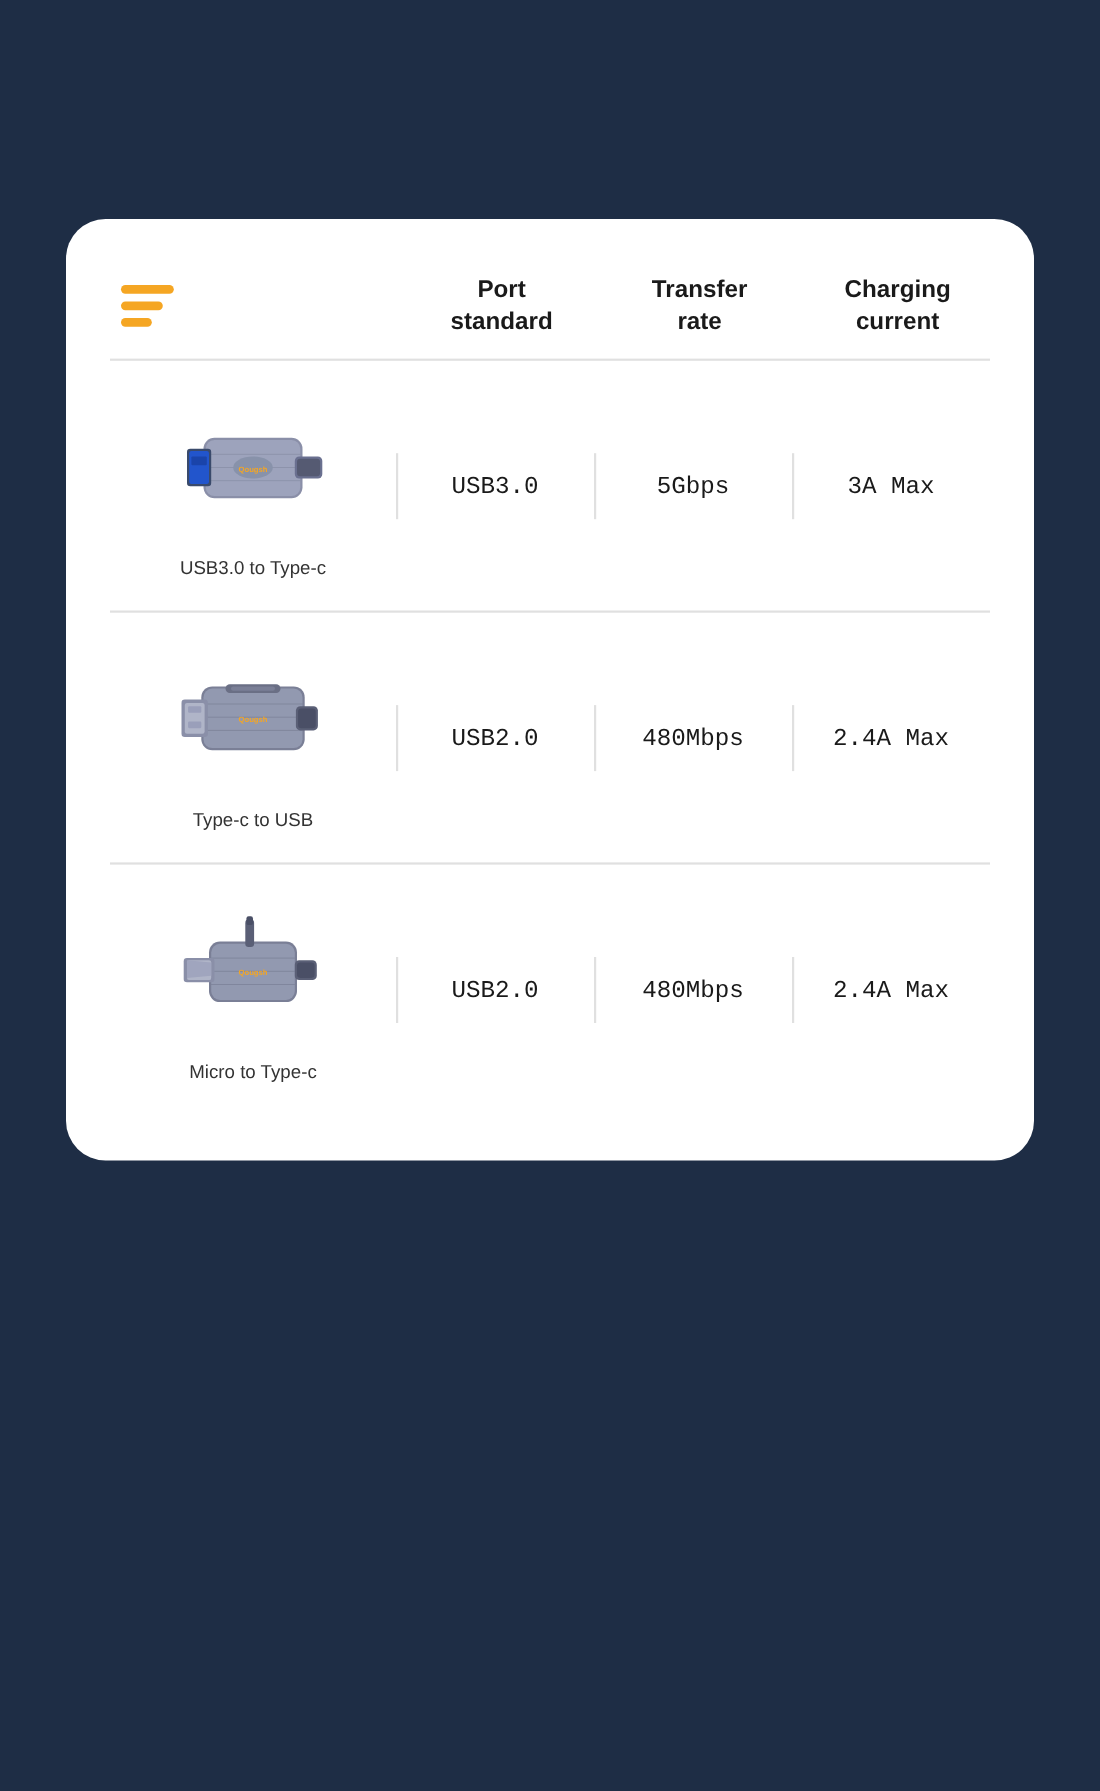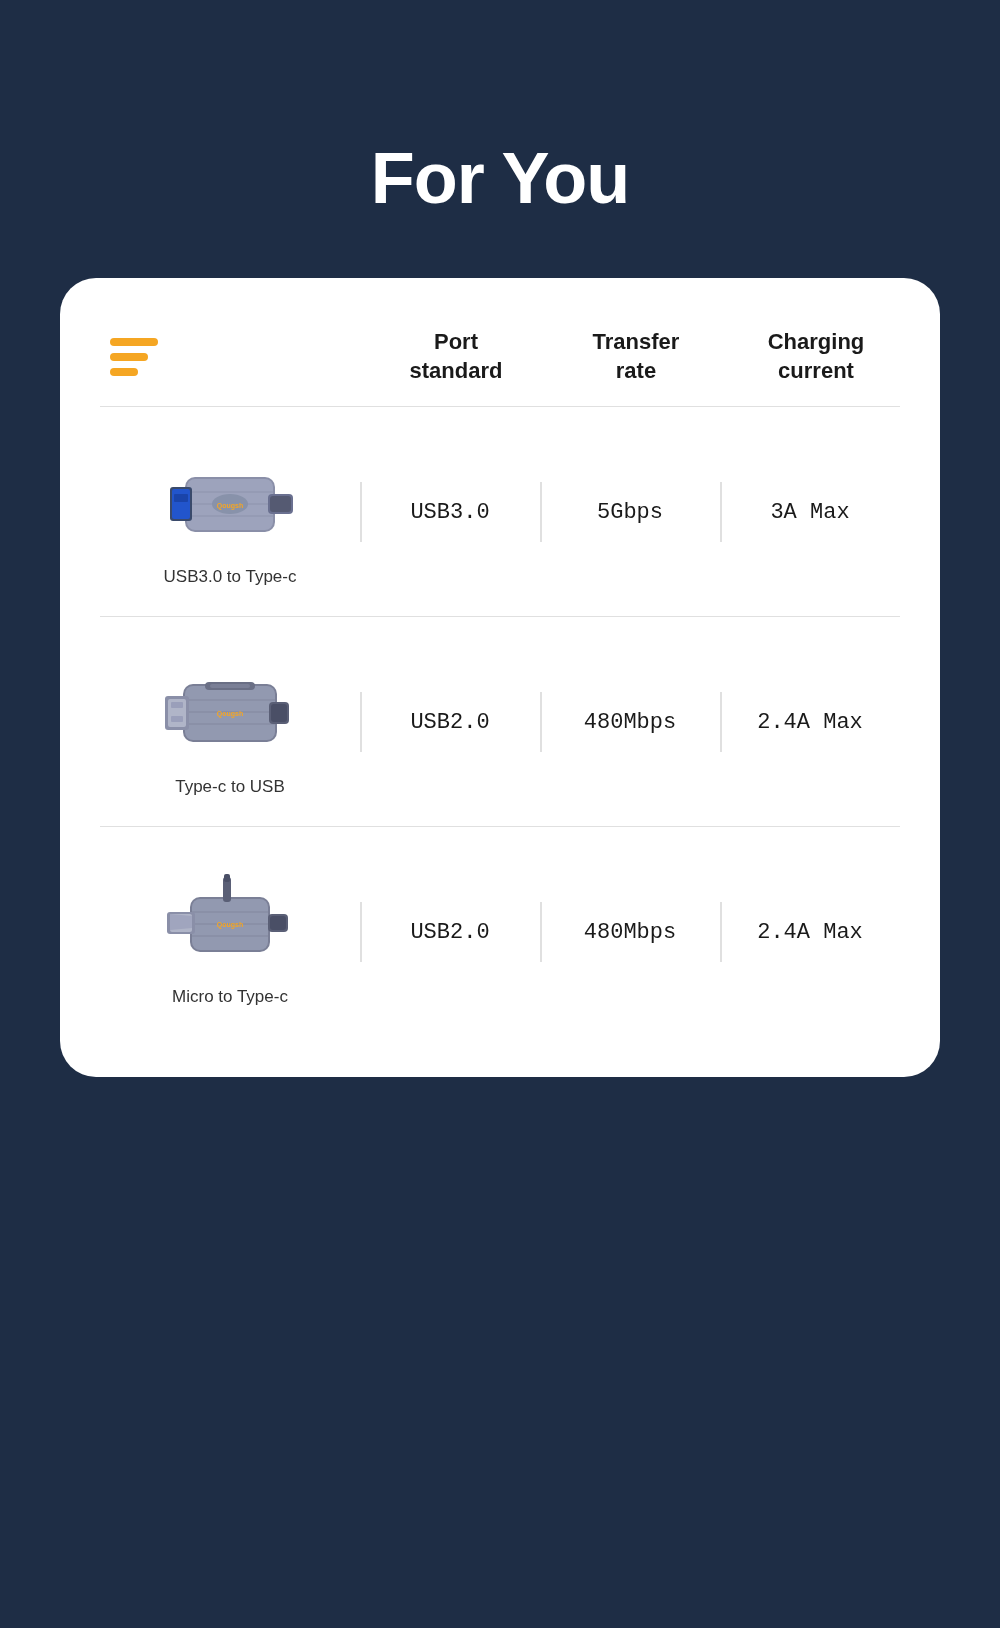--- a/index.html
+++ b/index.html
@@ -87,21 +87,21 @@
       left: 0;
       right: 0;
       height: 1.5px;
       background: #e0e0e0;
     }
 
     .product-cell {
       display: flex;
       flex-direction: column;
       align-items: center;
-      gap: 0;
+      gap: 19px;
     }
 
     .product-image {
       width: 160px;
       height: 130px;
       display: flex;
       align-items: center;
       justify-content: center;
     }
 
@@ -134,21 +134,20 @@
 
     .last-row::after {
       display: none;
     }
   </style>
 </head>
 <body>
 
 <h1 class="page-title">
   <br>
-  <span>For You</span>
 </h1>
 
 <div class="card">
 
   <div class="table-header">
     <div class="hamburger-icon">
       <span></span>
       <span></span>
       <span></span>
     </div>

